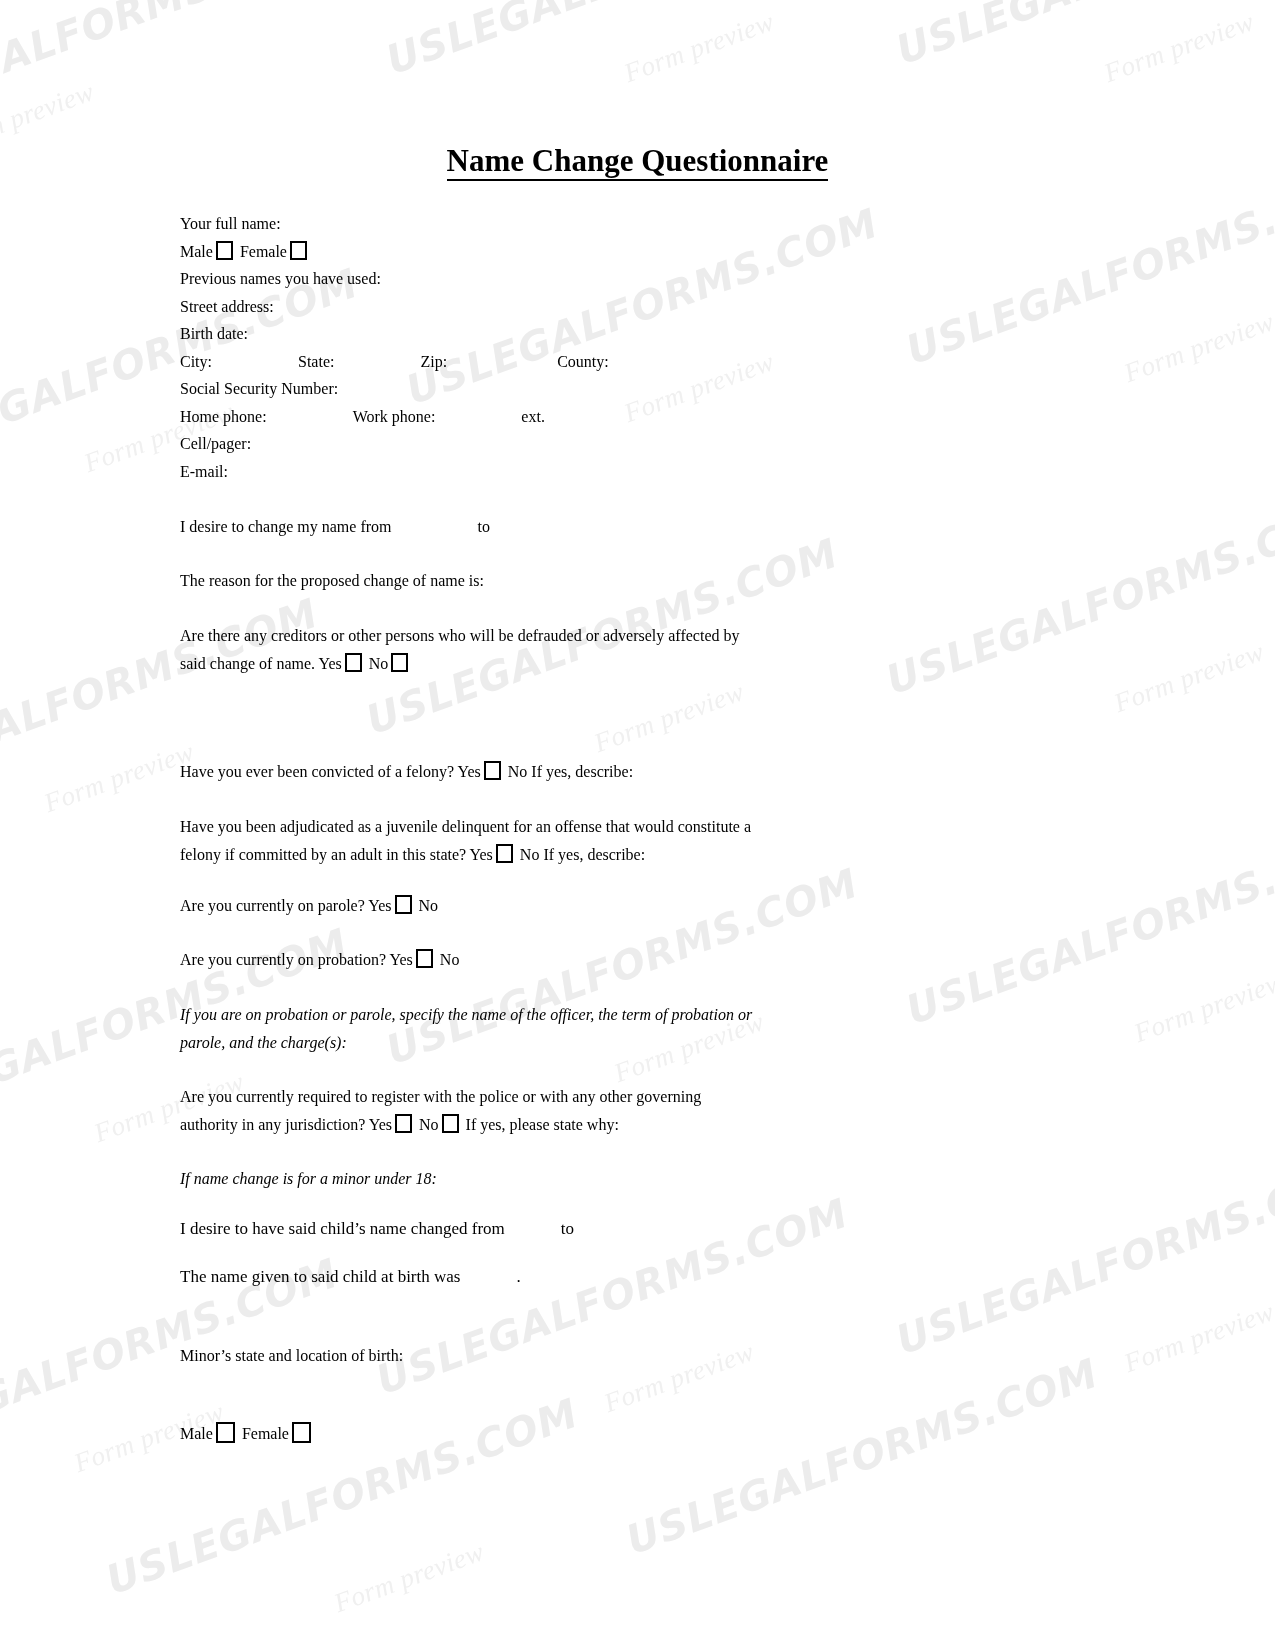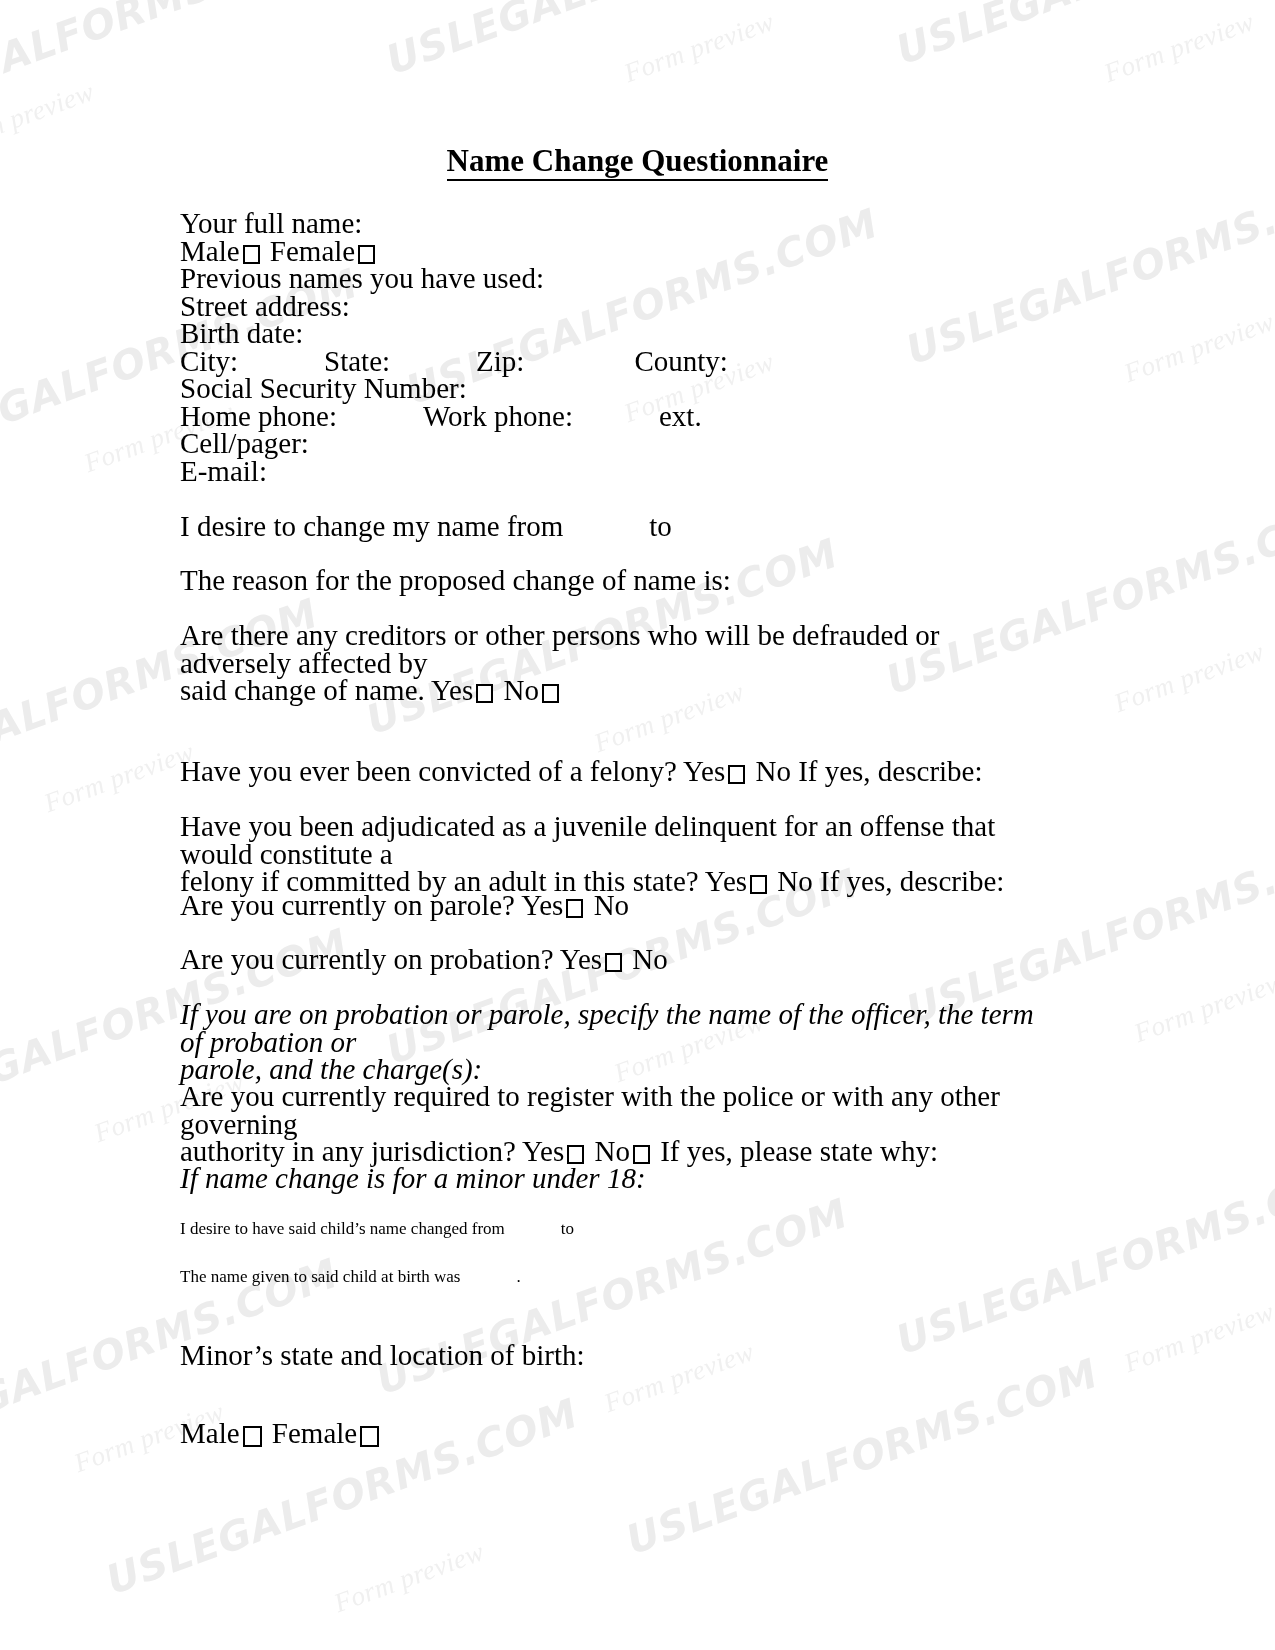--- a/index.html
+++ b/index.html
@@ -72,21 +72,21 @@
     letter-spacing: 0px;
   }
   .doc-title span.ttl {
     border-bottom: 2.5px solid #000;
     padding-bottom: 1px;
   }
 
   .blk {
     position: absolute;
     left: 180px;
-    font-size: 29px;
+    font-size: 16px;
     line-height: 27.5px;
   }
   .blk.small {
     font-size: 17px;
     line-height: 22px;
   }
   .blk.ital {
     font-style: italic;
   }
   .blk.wide { width: 860px; }

